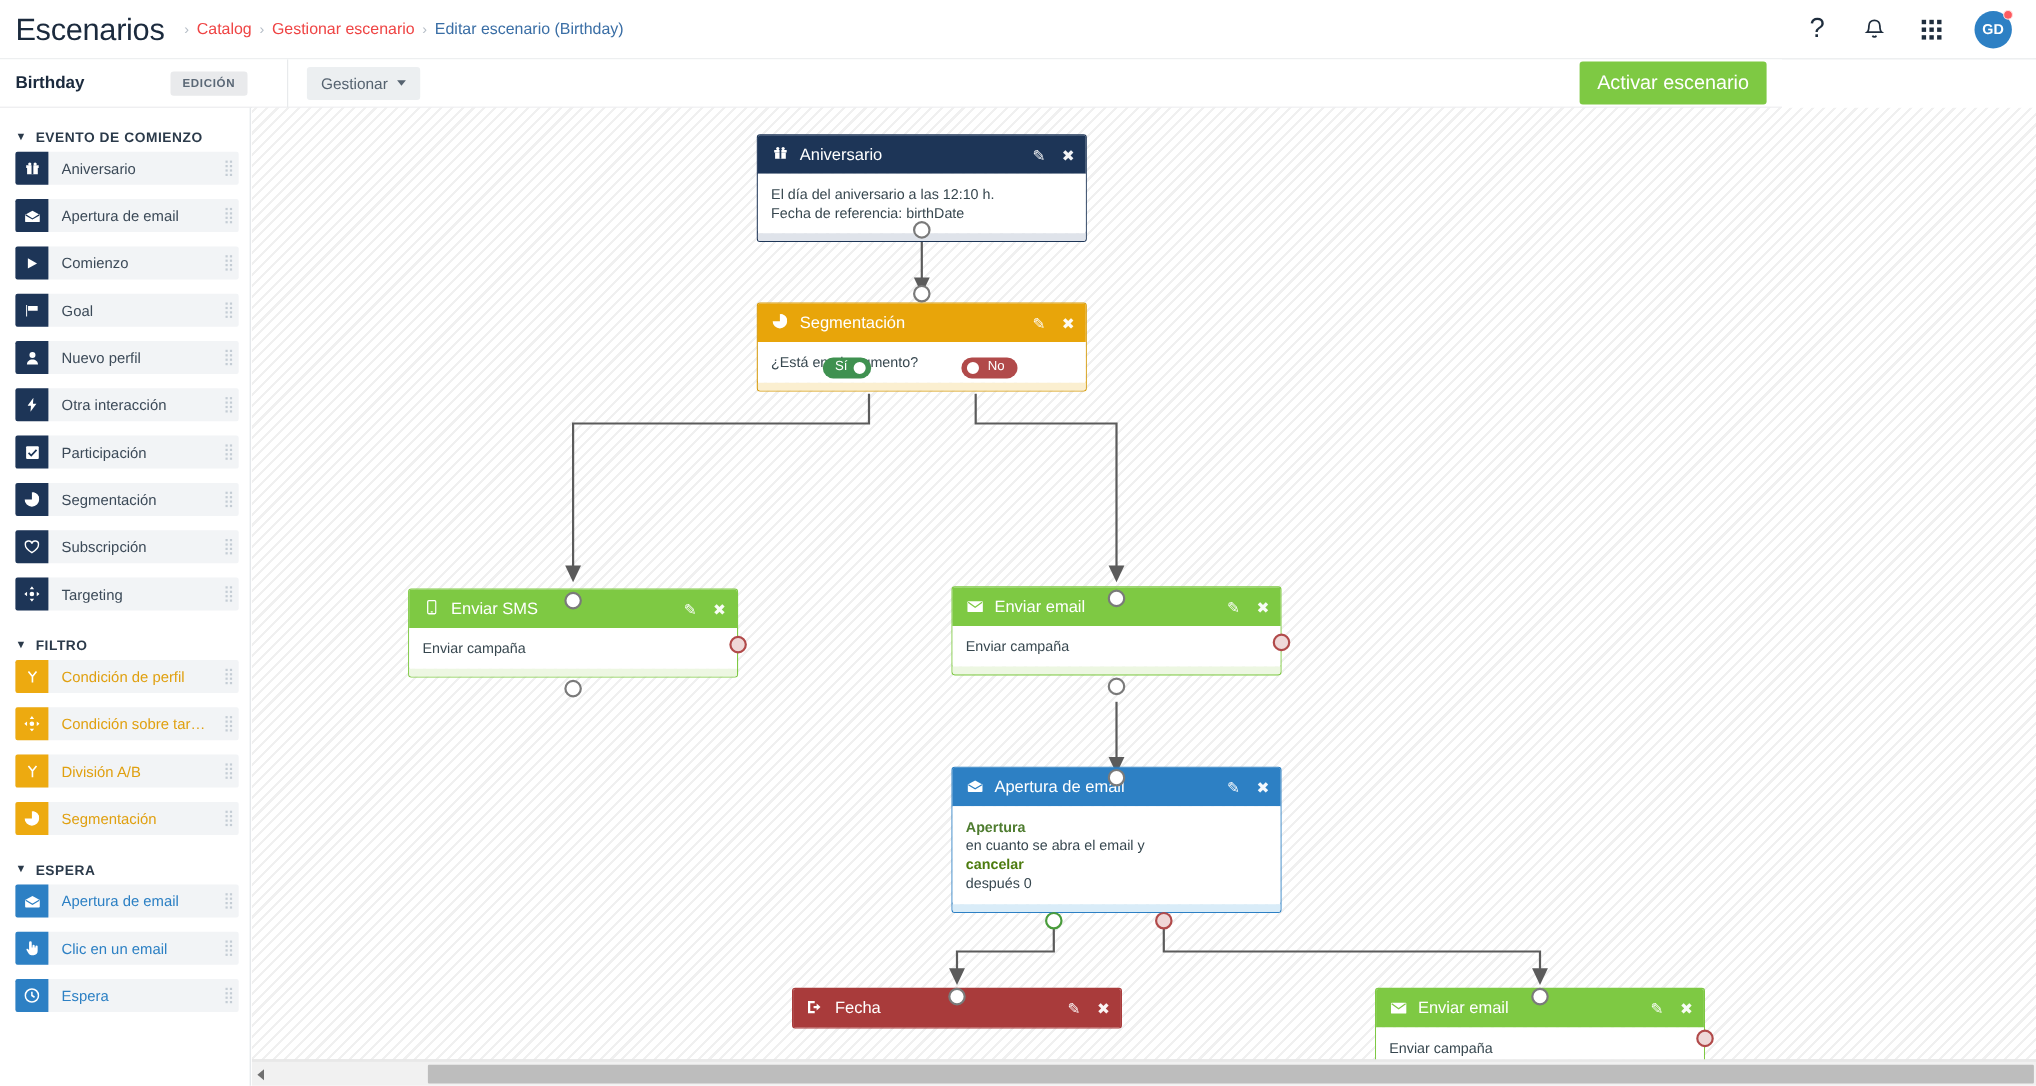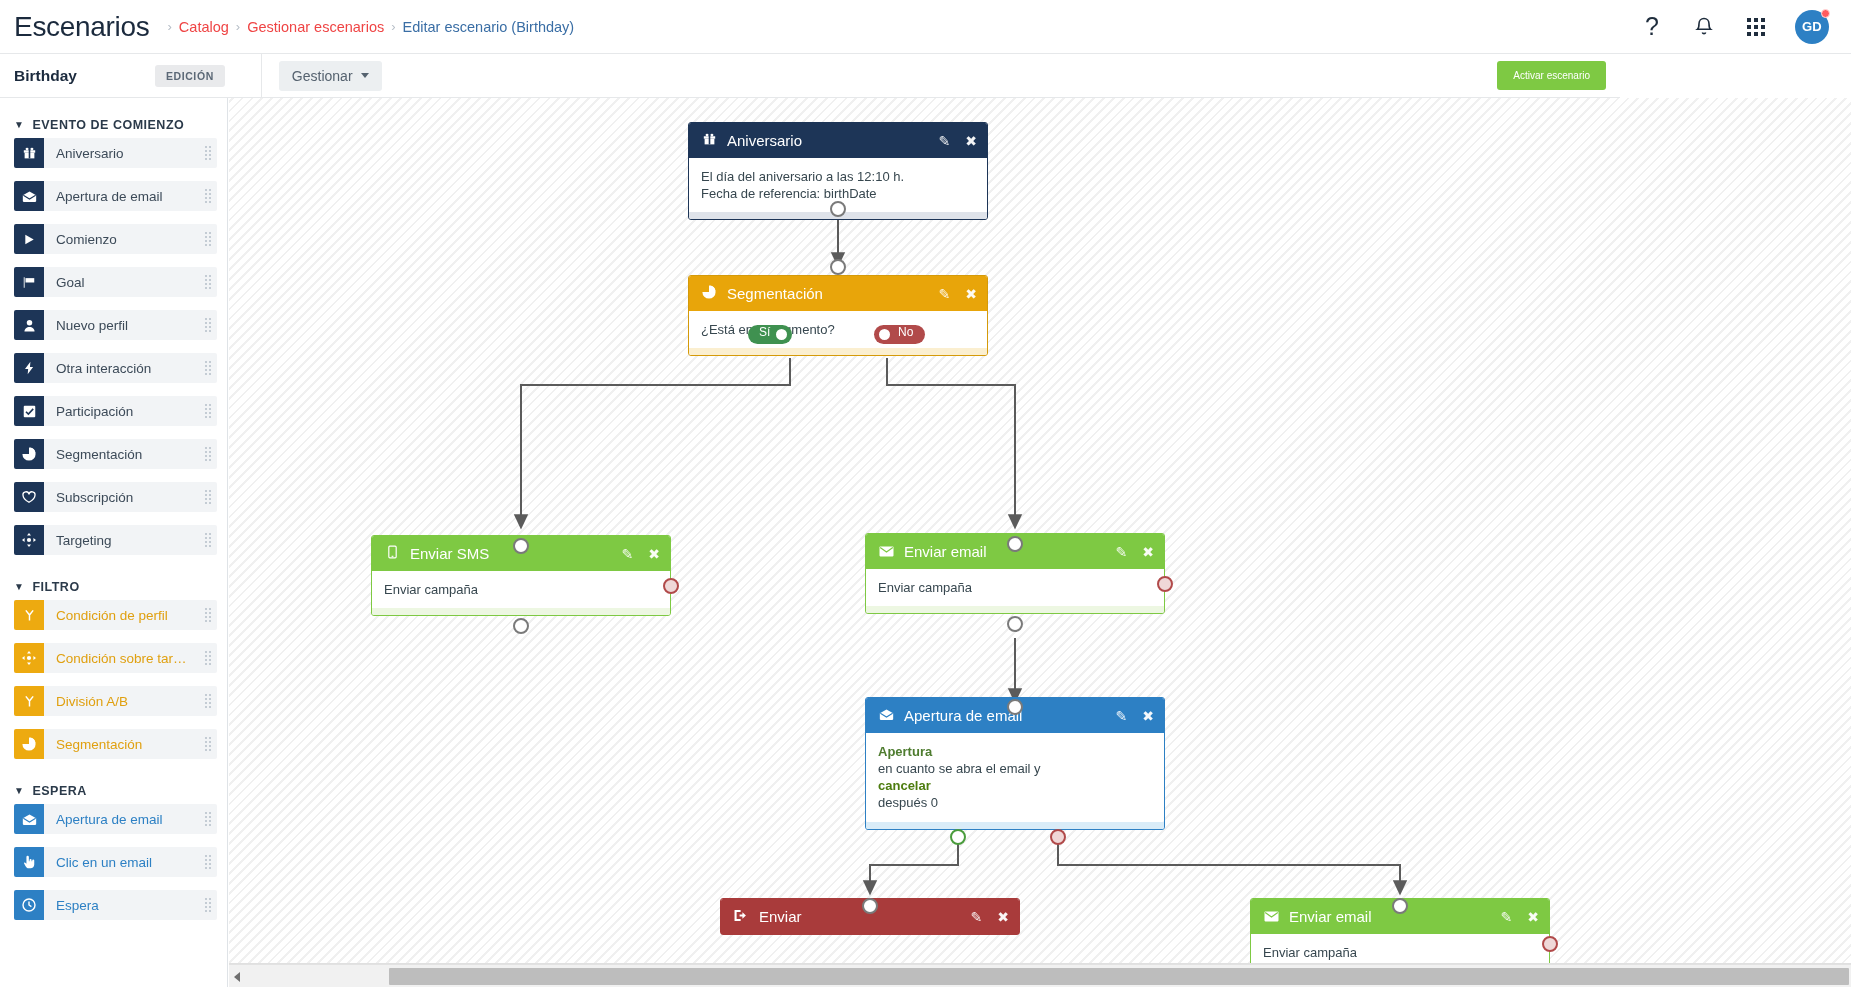--- a/index.html
+++ b/index.html
@@ -67,21 +67,21 @@
   .subbar-div { width: 1px; height: 44px; background: #e6e8ea; margin-left: 36px; }
   .opciones-btn {
     margin-left: 17px; background: #eceff1; color: #55626f;
     font-size: 14px; padding: 7px 13px; border: none; border-radius: 3px;
     cursor: pointer; display: flex; align-items: center; gap: 8px;
   }
   .caret { width: 0; height: 0; border-left: 4px solid transparent;
     border-right: 4px solid transparent; border-top: 5px solid #55626f; }
   .activar-btn {
     margin-left: auto; margin-right: 14px; background: #7ec943; color: #ffffff;
-    font-size: 10px; padding: 9px 16px; border: none; border-radius: 3px;
+    font-size: 18px; padding: 9px 16px; border: none; border-radius: 3px;
     cursor: pointer;
   }
 
   
   .sidebar {
     position: absolute; top: 98px; left: 0; width: 228px; height: 889px;
     background: #ffffff; border-right: 1px solid #dfe3e7;
     overflow: hidden; padding-top: 8px;
   }
   .sec-head {
@@ -205,21 +205,21 @@
 </style>
 </head>
 <body>
 
 <div class="topbar">
   <div class="app-title">Escenarios</div>
   <div class="breadcrumb">
     <span class="crumb-sep">›</span>
     <span class="crumb link">Catalog</span>
     <span class="crumb-sep">›</span>
-    <span class="crumb link">Gestionar escenarios</span>
+    <span class="crumb link">Gestionar escenario</span>
     <span class="crumb-sep">›</span>
     <span class="crumb current">Editar escenario (Birthday)</span>
   </div>
   <div class="topbar-right">
     <div class="ticon">
         <span class="help-glyph">?</span>
       </div>
     <div class="ticon">
       <svg width="20" height="22" viewBox="0 0 20 22" fill="none" stroke="#1f2d3d" stroke-width="1.6">
         <path d="M10 2.5c-3 0-5 2.2-5 5.2 0 4.3-1.6 5.6-1.6 5.6h13.2S15 12 15 7.7c0-3-2-5.2-5-5.2z"></path>
@@ -736,21 +736,21 @@
   <div class="port red" style="left:821px; top:731px;"></div>
 
   <div class="node n-exit" style="left:491px; top:800px;">
     <div class="node-head">
       <span class="node-ico">
         <svg width="14" height="13" viewBox="0 0 16 14" fill="#fff">
             <path d="M0.6 0.6h7v2.4H3v8h4.6v2.4h-7z"></path>
             <path d="M9.6 3.4l4 3.6-4 3.6V8.2H6.4V5.8h3.2z"></path>
           </svg>
       </span>
-      <span class="node-title">Enviar</span>
+      <span class="node-title">Fecha</span>
       <span class="node-act pencil">✎</span>
       <span class="node-act">✖</span>
     </div>
 
   </div>
   <div class="port" style="left:633px; top:800px;"></div>
 
   <div class="node n-green" style="left:1021px; top:800px;">
     <div class="node-head">
       <span class="node-ico">

